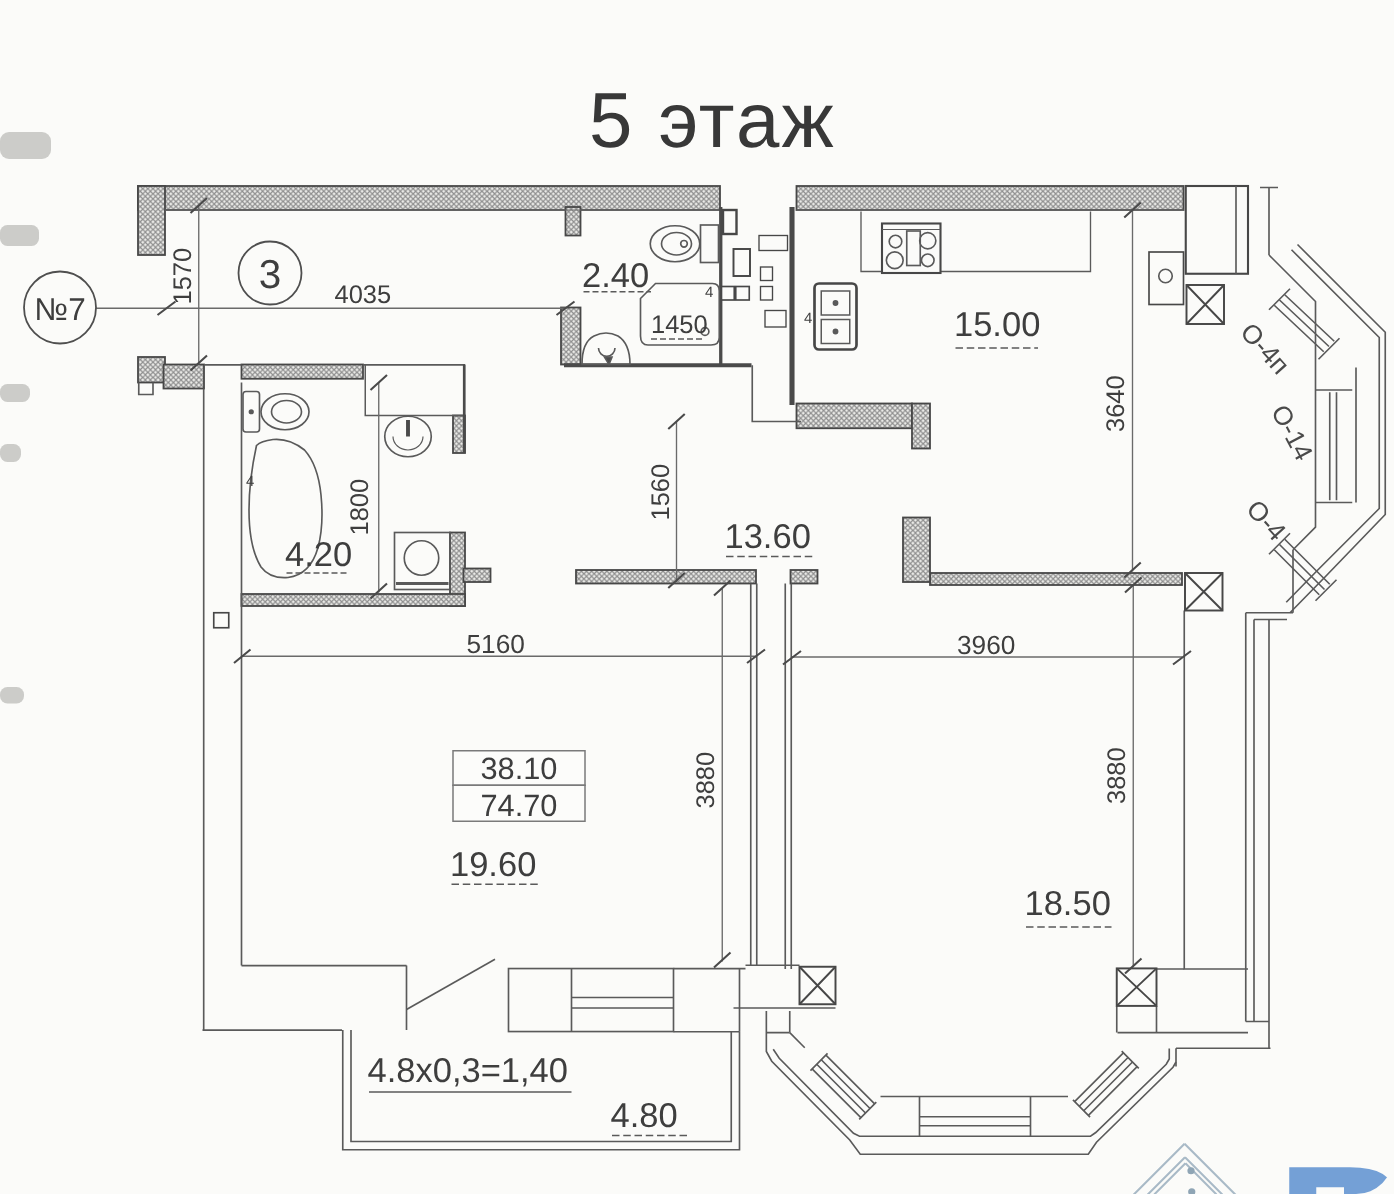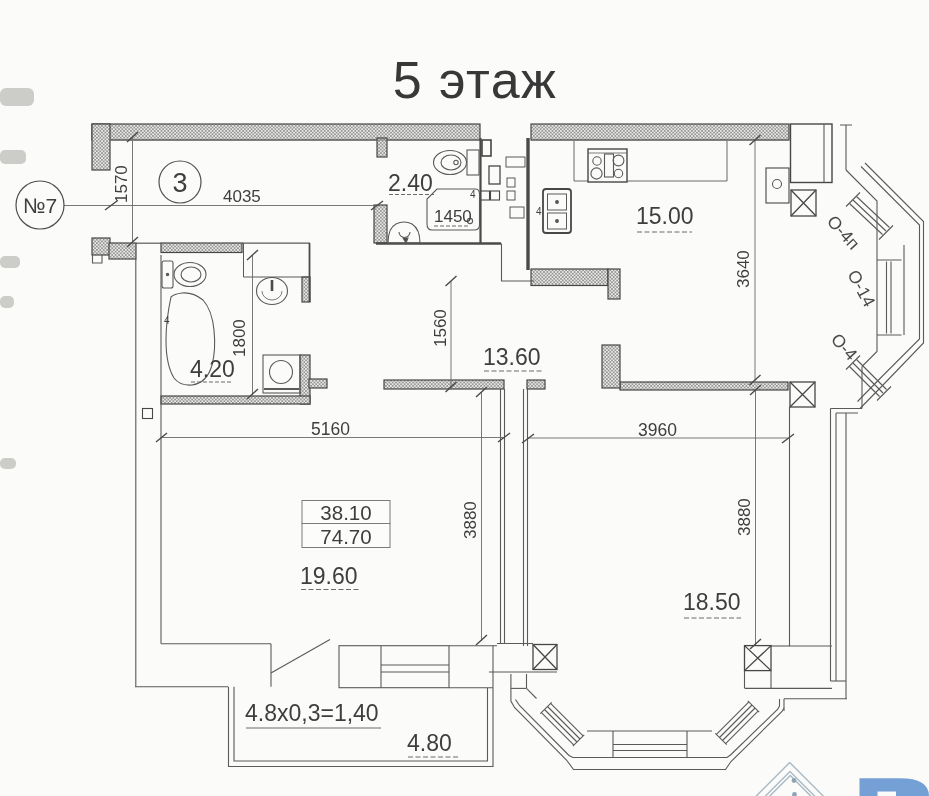--- a/index.html
+++ b/index.html
@@ -1,17 +1,17 @@
 <!DOCTYPE html>
 <html><head>
 <meta charset="utf-8">
 <style>
   html,body{margin:0;padding:0;background:#fbfbf9;}
   #page{width:929px;height:796px;position:relative;overflow:hidden;background:#fbfbf9;
-        font-family:"Liberation Sans", sans-serif;}
+        font-family:"Liberation Sans", sans-serif;border-radius:25px;}
   svg{position:absolute;left:0;top:0;filter:blur(0.3px);}
 </style>
 </head>
 <body>
 <div id="page">
 <svg width="929" height="796" viewBox="0 0 929 796">
 <defs>
   <pattern id="hat" width="3.4" height="3.4" patternUnits="userSpaceOnUse">
     <rect width="3.4" height="3.4" fill="#eaeae7"></rect>
     <path d="M-0.8,0.8 L0.8,-0.8 M0,3.4 L3.4,0 M2.6,4.2 L4.2,2.6" stroke="#8f8f8f" stroke-width="0.8"></path>

